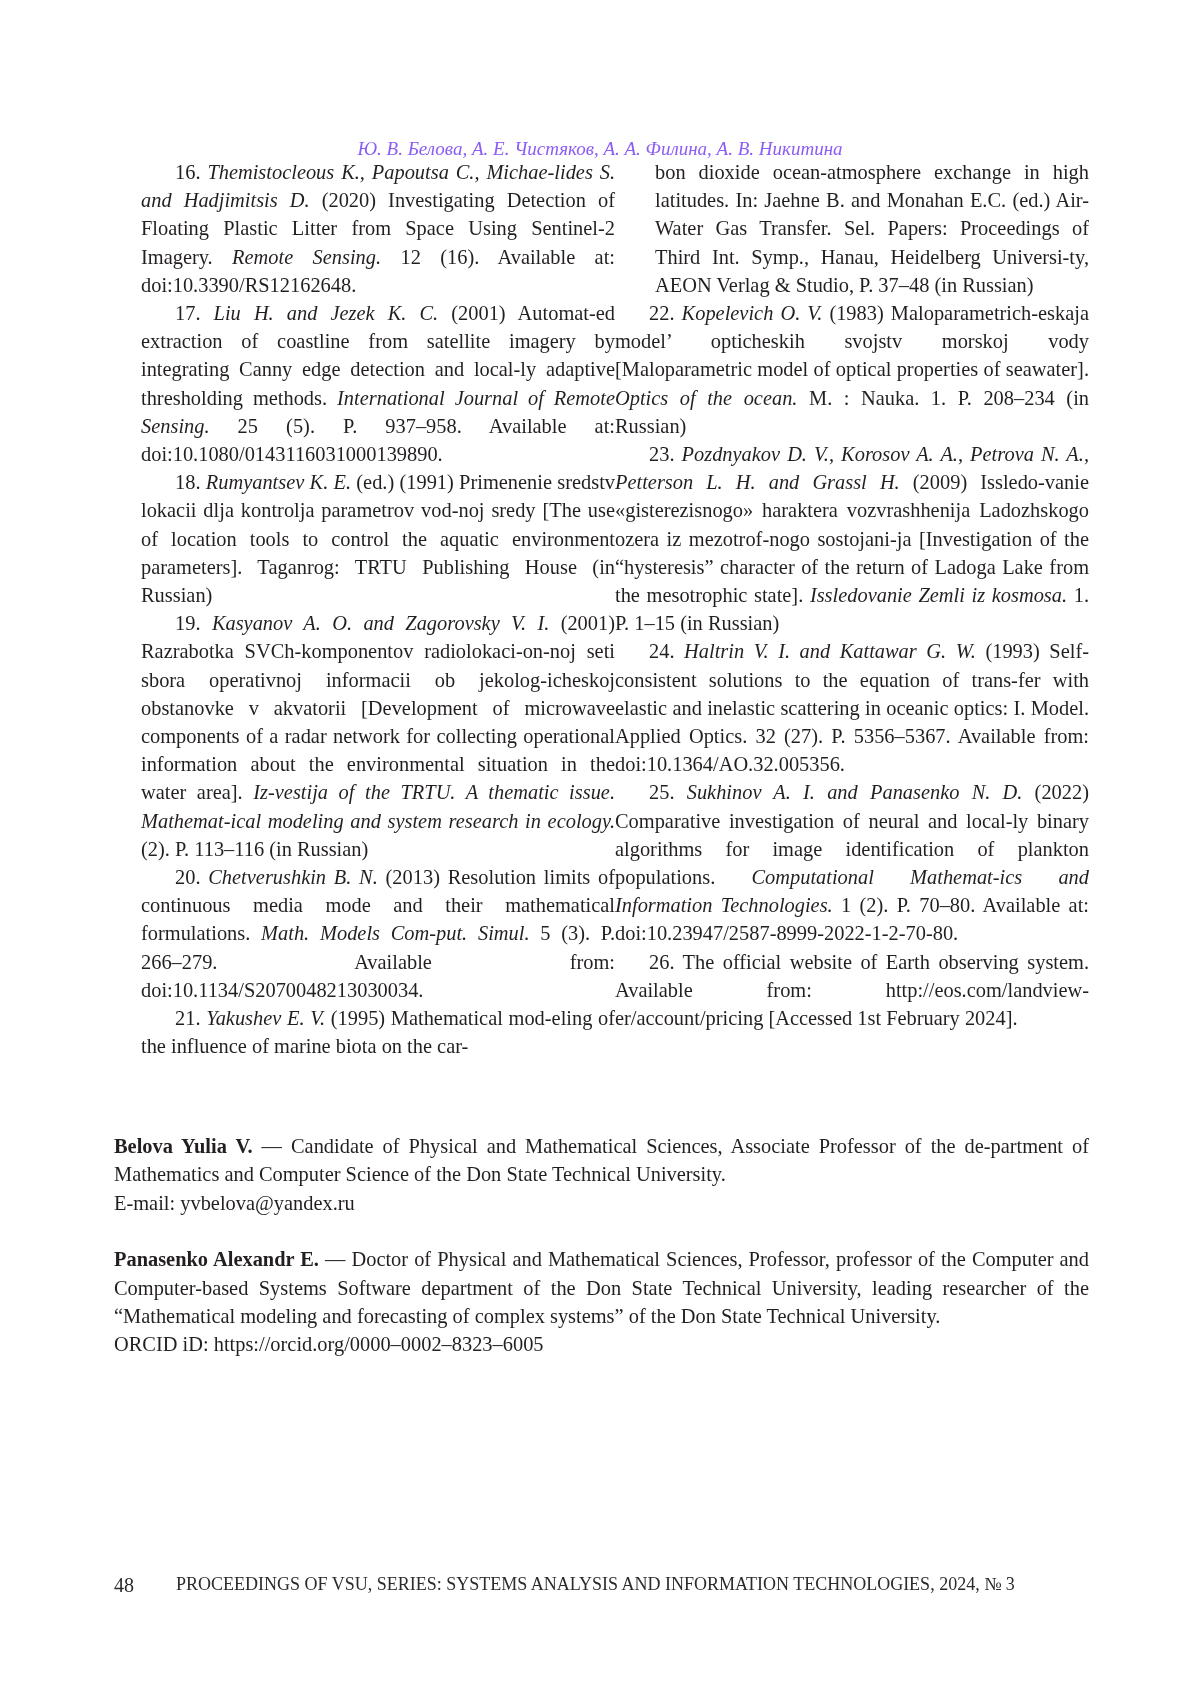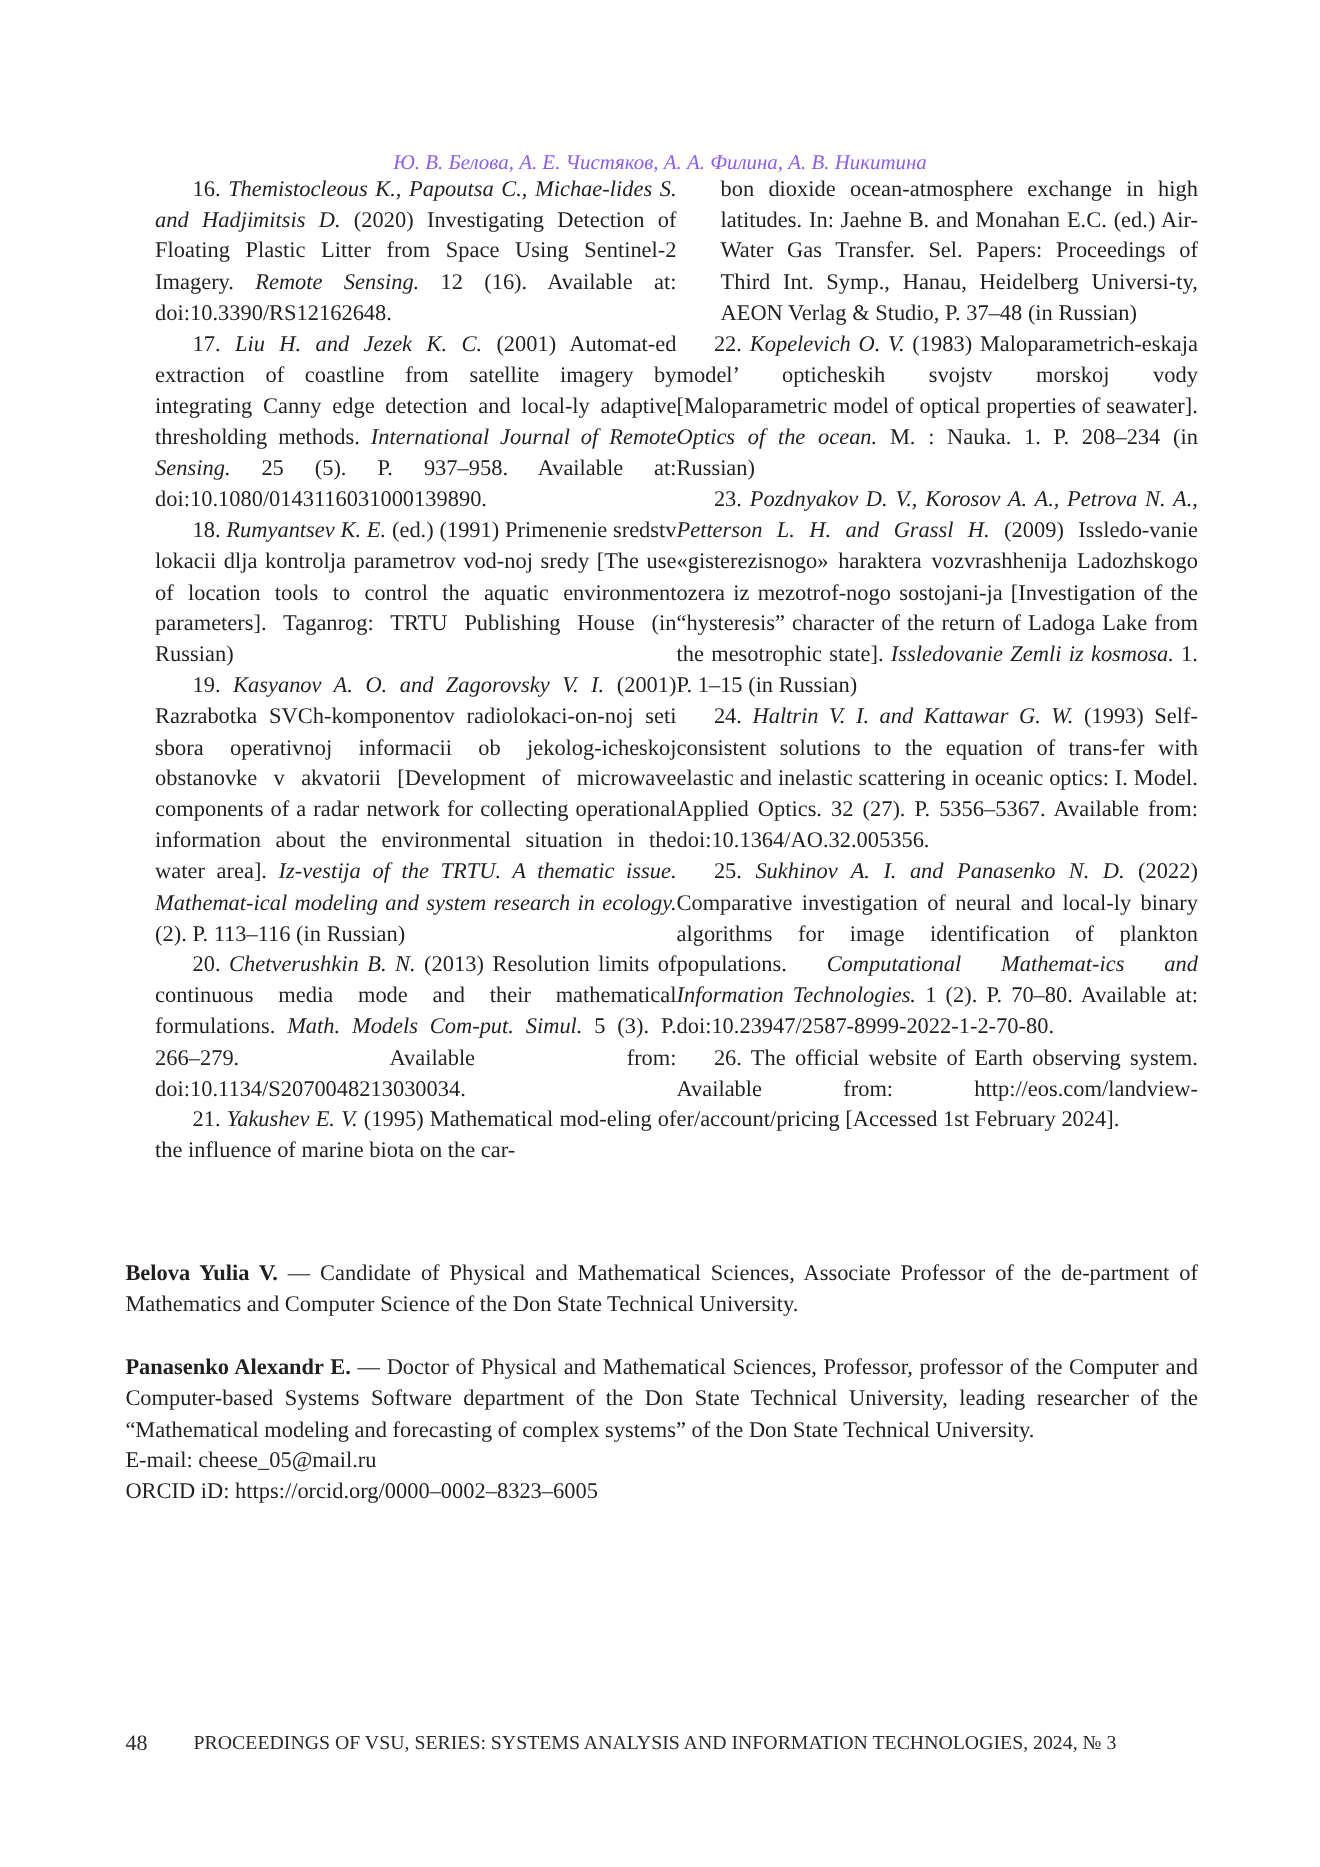--- a/index.html
+++ b/index.html
@@ -14,21 +14,21 @@
   }
   .columns {
     position: absolute; top: 158px; left: 114px; width: 975px;
     display: flex; justify-content: flex-end;
   }
   .col { width: 474px; font-size: 20.4px; line-height: 28.2px; text-align: justify; hyphens: manual; }
   .ref { text-indent: 34px; margin: 0; }
   .ref.cont { text-indent: 0; margin-left: 40px; }
   .ref i { font-style: italic; }
   .authors { position: absolute; top: 1128px; left: 114px; width: 975px; font-size: 20.4px; line-height: 28.4px; }
-  .author-block { margin: 16px 0 28px 0; text-align: justify; }
+  .author-block { margin: 4px 0 28px 0; text-align: justify; }
   .author-block p { margin: 0; }
   .author-name { font-weight: bold; }
   .footer {
     position: absolute; top: 1574px; left: 114px; width: 975px;
     font-size: 18px; display: flex; align-items: flex-start; color: #2b2b2b;
   }
   .page-num { font-size: 20px; width: 62px; }
   .journal { letter-spacing: 0; }
 </style>
 </head>
@@ -51,24 +51,24 @@
     <p class="ref"><span>23.</span> <i>Pozdnyakov D. V., Korosov A. A., Petrova N. A., Petterson L. H. and Grassl H.</i><span> (2009) Issledo-vanie «gisterezisnogo» haraktera vozvrashhenija Ladozhskogo ozera iz mezotrof-nogo sostojani-ja [Investigation of the “hysteresis” character of the return of Ladoga Lake from the mesotrophic state]. </span><i>Issledovanie Zemli iz kosmosa.</i><span> 1. P. 1–15 (in Russian)</span></p>
     <p class="ref"><span>24.</span> <i>Haltrin V. I. and Kattawar G. W.</i><span> (1993) Self-consistent solutions to the equation of trans-fer with elastic and inelastic scattering in oceanic optics: I. Model. Applied Optics. 32 (27). P. 5356–5367. Available from: doi:10.1364/AO.32.005356.</span></p>
     <p class="ref"><span>25.</span> <i>Sukhinov A. I. and Panasenko N. D.</i><span> (2022) Comparative investigation of neural and local-ly binary algorithms for image identification of plankton populations. </span><i>Computational Mathemat-ics and Information Technologies.</i><span> 1 (2). P. 70–80. Available at: doi:10.23947/2587-8999-2022-1-2-70-80.</span></p>
     <p class="ref"><span>26.</span> <span>The official website of Earth observing system. Available from: http://eos.com/landview-er/account/pricing [Accessed 1st February 2024].</span></p>
   </div>
 </div>
 
 <div class="authors">
   <div class="author-block">
     <p><span class="author-name">Belova Yulia V.</span><span> — Candidate of Physical and Mathematical Sciences, Associate Professor of the de-partment of Mathematics and Computer Science of the Don State Technical University.</span></p>
+    <p>E-mail: yvbelova@yandex.ru</p>
   </div>
   <div class="author-block">
     <p><span class="author-name">Panasenko Alexandr E.</span><span> — Doctor of Physical and Mathematical Sciences, Professor, professor of the Computer and Computer-based Systems Software department of the Don State Technical University, leading researcher of the “Mathematical modeling and forecasting of complex systems” of the Don State Technical University.</span></p>
-    <p>E-mail: cheese_05@mail.ru</p>
     <p>ORCID iD: https://orcid.org/0000–0002–8323–6005</p>
   </div>
 </div>
 
 <div class="footer">
   <span class="page-num">48</span>
   <span class="journal">PROCEEDINGS OF VSU, SERIES: SYSTEMS ANALYSIS AND INFORMATION TECHNOLOGIES, 2024, № 3</span>
 </div>
 
 </body></html>

